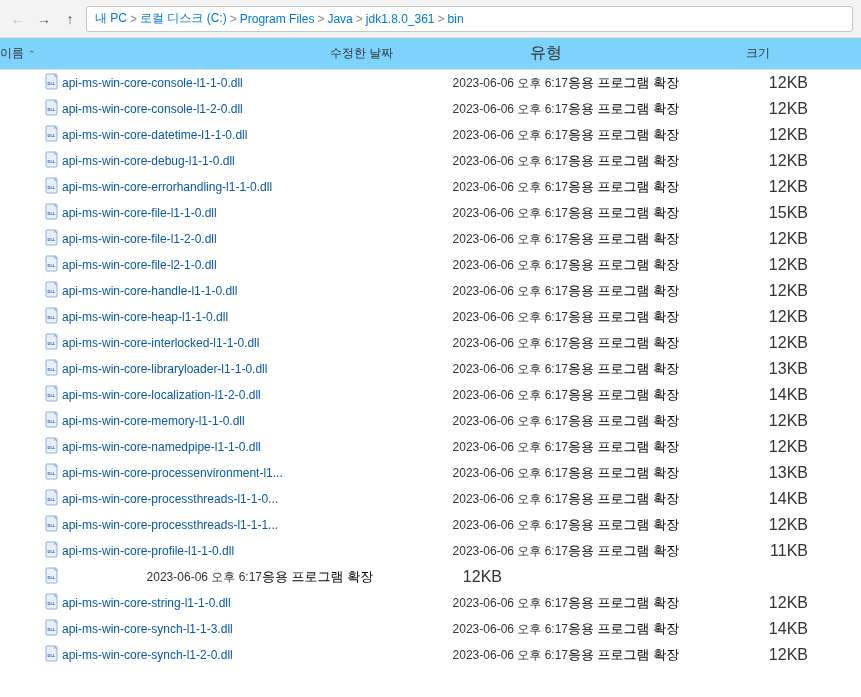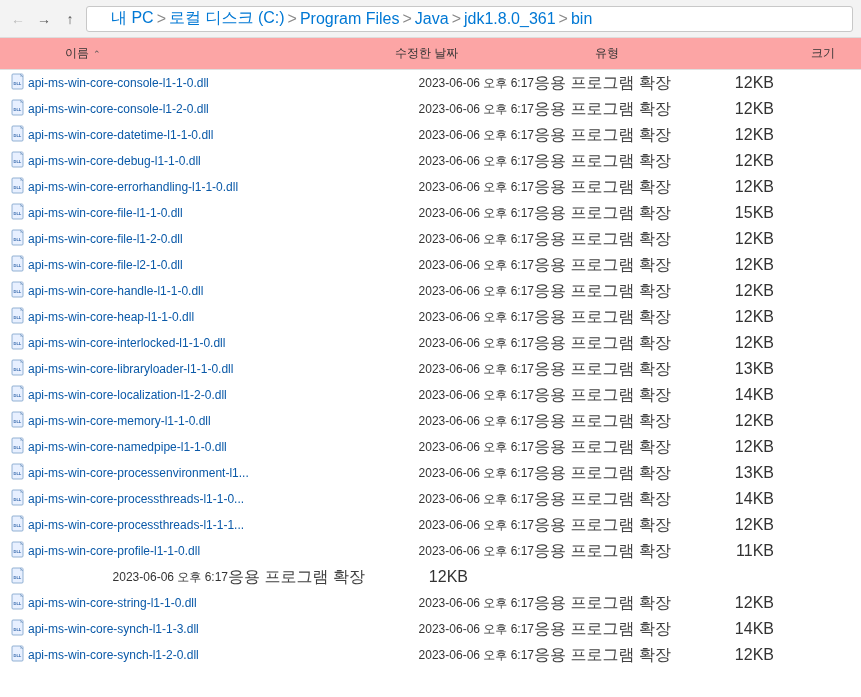--- a/index.html
+++ b/index.html
@@ -36,81 +36,81 @@
       background: none;
     }
     .nav-btn.disabled { color: #bbb; cursor: default; }
     .address-bar {
       flex: 1;
       display: flex;
       align-items: center;
       background: #fff;
       border: 1px solid #c8c8c8;
       border-radius: 3px;
-      padding: 3px 24px;
+      padding: 3px 8px;
       height: 26px;
-      font-size: 16px;
+      font-size: 12px;
     }
     .address-separator {
       color: #888;
       margin: 0 3px;
     }
     .address-part {
       color: #0078d4;
       cursor: pointer;
     }
 
     
     .column-headers {
       display: flex;
       align-items: center;
-      background: #fca5a5;
+      background: #7dd3fc;
       border-bottom: 1px solid #e0e0e0;
-      padding: 0 26px;
+      padding: 0 0;
       height: 32px;
       user-select: none;
-      justify-content: flex-end;
     }
     .col-name {
       width: 330px;
       display: flex;
       align-items: center;
       gap: 4px;
       color: #333;
       font-size: 12px;
       cursor: pointer;
     }
     .col-date {
       width: 200px;
       color: #333;
       font-size: 12px;
       cursor: pointer;
     }
     .col-type {
       width: 160px;
       color: #333;
-      font-size: 12px;
+      font-size: 16px;
       cursor: pointer;
     }
     .col-size {
       width: 80px;
       text-align: right;
       color: #333;
       font-size: 12px;
       cursor: pointer;
     }
     .sort-arrow {
       font-size: 9px;
       color: #555;
     }
 
     
     .file-list {
       overflow-y: auto;
       height: calc(697px - 38px - 32px);
+      margin-left: 34px;
     }
     .file-row {
       display: flex;
       align-items: center;
       padding: 0 10px;
       height: 26px;
       cursor: pointer;
     }
     .file-name {
       width: 306px;
@@ -121,22 +121,22 @@
       text-overflow: ellipsis;
     }
     .file-date {
       width: 200px;
       font-size: 12px;
       color: #333;
       text-align: right;
     }
     .file-type {
       width: 160px;
-      font-size: 16px;
-      color: #404040;
+      font-size: 13px;
+      color: #000000;
     }
     .file-size {
       width: 80px;
       text-align: right;
       font-size: 16px;
       color: #333;
     }
   </style>
 </head>
 <body>

